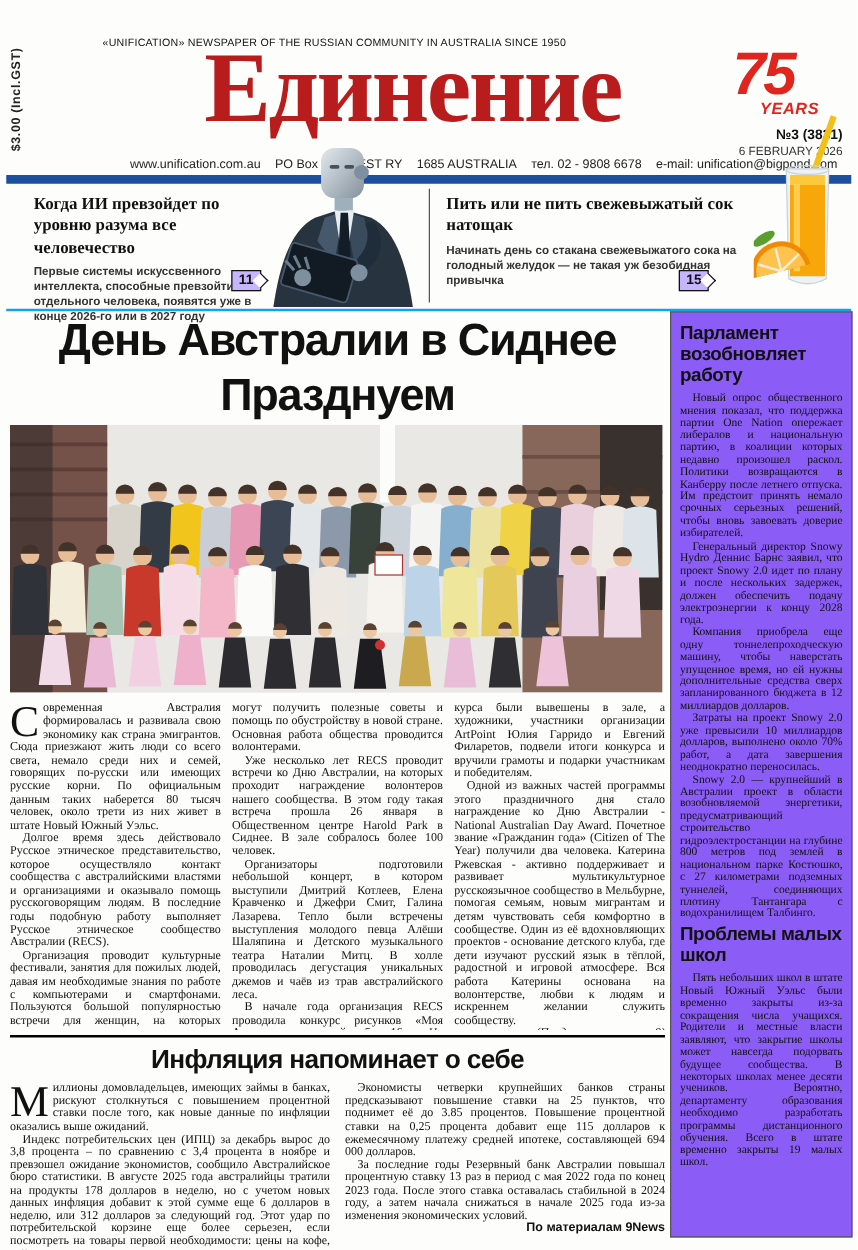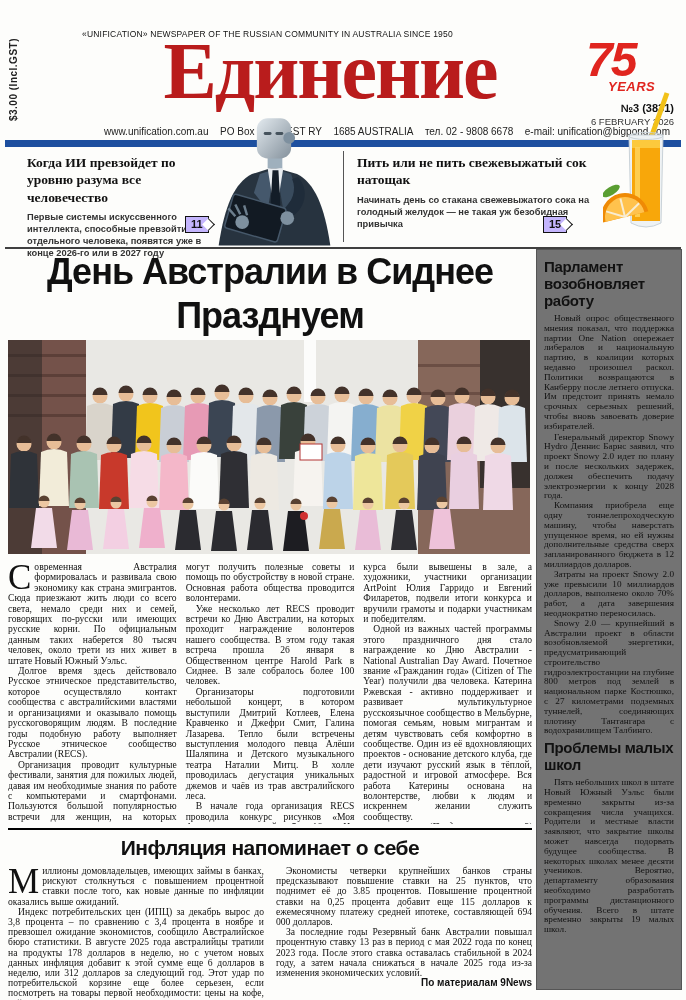--- a/index.html
+++ b/index.html
@@ -19,21 +19,21 @@
     font-family:"Liberation Sans",sans-serif;font-weight:bold;line-height:1;}
   .anniv .n75{font-size:48px;letter-spacing:-2px;}
   .anniv .yrs{display:block;font-size:13px;margin:-4px 0 0 22px;letter-spacing:.5px;}
   .issue-no{right:12px;top:102px;font-family:"Liberation Sans",sans-serif;font-weight:bold;font-size:11px;}
   .issue-date{right:12px;top:116px;font-family:"Liberation Sans",sans-serif;font-size:9.5px;color:#333;}
   .addr-row{left:104px;right:16px;top:126px;display:flex;justify-content:space-between;
     font-family:"Liberation Sans",sans-serif;font-size:10px;color:#222;}
   .navy-bar{left:5px;right:5px;top:140px;height:7px;background:#1d4f9f;z-index:1;}
 
   
-  .teasers{left:5px;right:5px;top:147px;height:100px;border-bottom:2px solid #404040;z-index:2;}
+  .teasers{left:5px;right:5px;top:147px;height:100px;border-bottom:2px solid #0ea5e9;z-index:2;}
   .tz{position:absolute;top:7px;}
   .tz-title{font-family:"Liberation Serif",serif;font-weight:bold;font-size:13.5px;line-height:1.28;}
   .tz-text{margin-top:5px;font-family:"Liberation Sans",sans-serif;font-weight:bold;
     font-size:9.3px;line-height:1.3;color:#333;}
   .tz-left{left:22px;width:180px;}
   .tz-right{left:352px;width:242px;}
   .divider{position:absolute;left:338px;top:4px;bottom:5px;width:1px;background:#555;}
   .page-tag{position:absolute;border:1.5px solid #111;background:#c4b5fd;padding:0 5px;
     font-family:"Liberation Sans",sans-serif;font-weight:bold;font-size:11px;line-height:15px;}
   .page-tag:after{content:"";position:absolute;right:-5px;top:3px;width:8px;height:8px;
@@ -59,21 +59,21 @@
     font-family:"Liberation Sans",sans-serif;font-weight:bold;font-size:21px;letter-spacing:-.5px;}
   .infl-cols{position:absolute;top:616px;left:0;width:524px;display:flex;gap:12px;overflow:hidden;height:134px;}
   .infl-col{width:256px;font-size:9.6px;line-height:10.2px;text-align:justify;}
   .infl-col p{margin:0;text-indent:10px;}
   .infl-col p.first{text-indent:0;}
   .byline{text-align:right;font-family:"Liberation Sans",sans-serif;font-weight:bold;
     font-size:10px;margin-top:2px;text-indent:0;}
 
   
   .sidebar{left:536px;top:249px;width:146px;height:741px;border:1px solid #555;
-    padding:5px 7px;box-sizing:border-box;overflow:hidden;background:#737373;}
+    padding:5px 7px;box-sizing:border-box;overflow:hidden;background:#8b5cf6;}
   .sb-title{font-family:"Liberation Sans",sans-serif;font-weight:bold;font-size:15px;
     line-height:17px;margin:3px 0 5px;letter-spacing:-.3px;}
   .sb-body{font-size:9.2px;line-height:9.8px;text-align:justify;margin:0 0 1px;}
   .sb-body p{margin:0;text-indent:10px;}
 </style>
 </head>
 <body>
 
 <div class="page">
 

